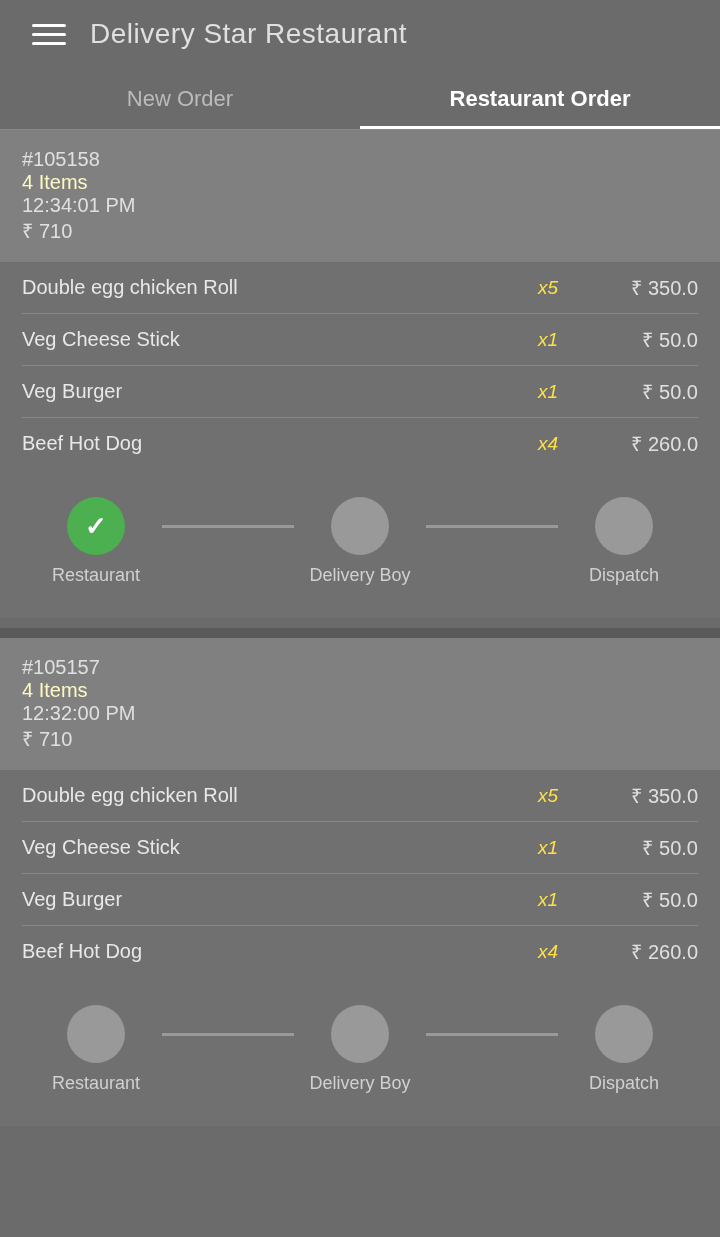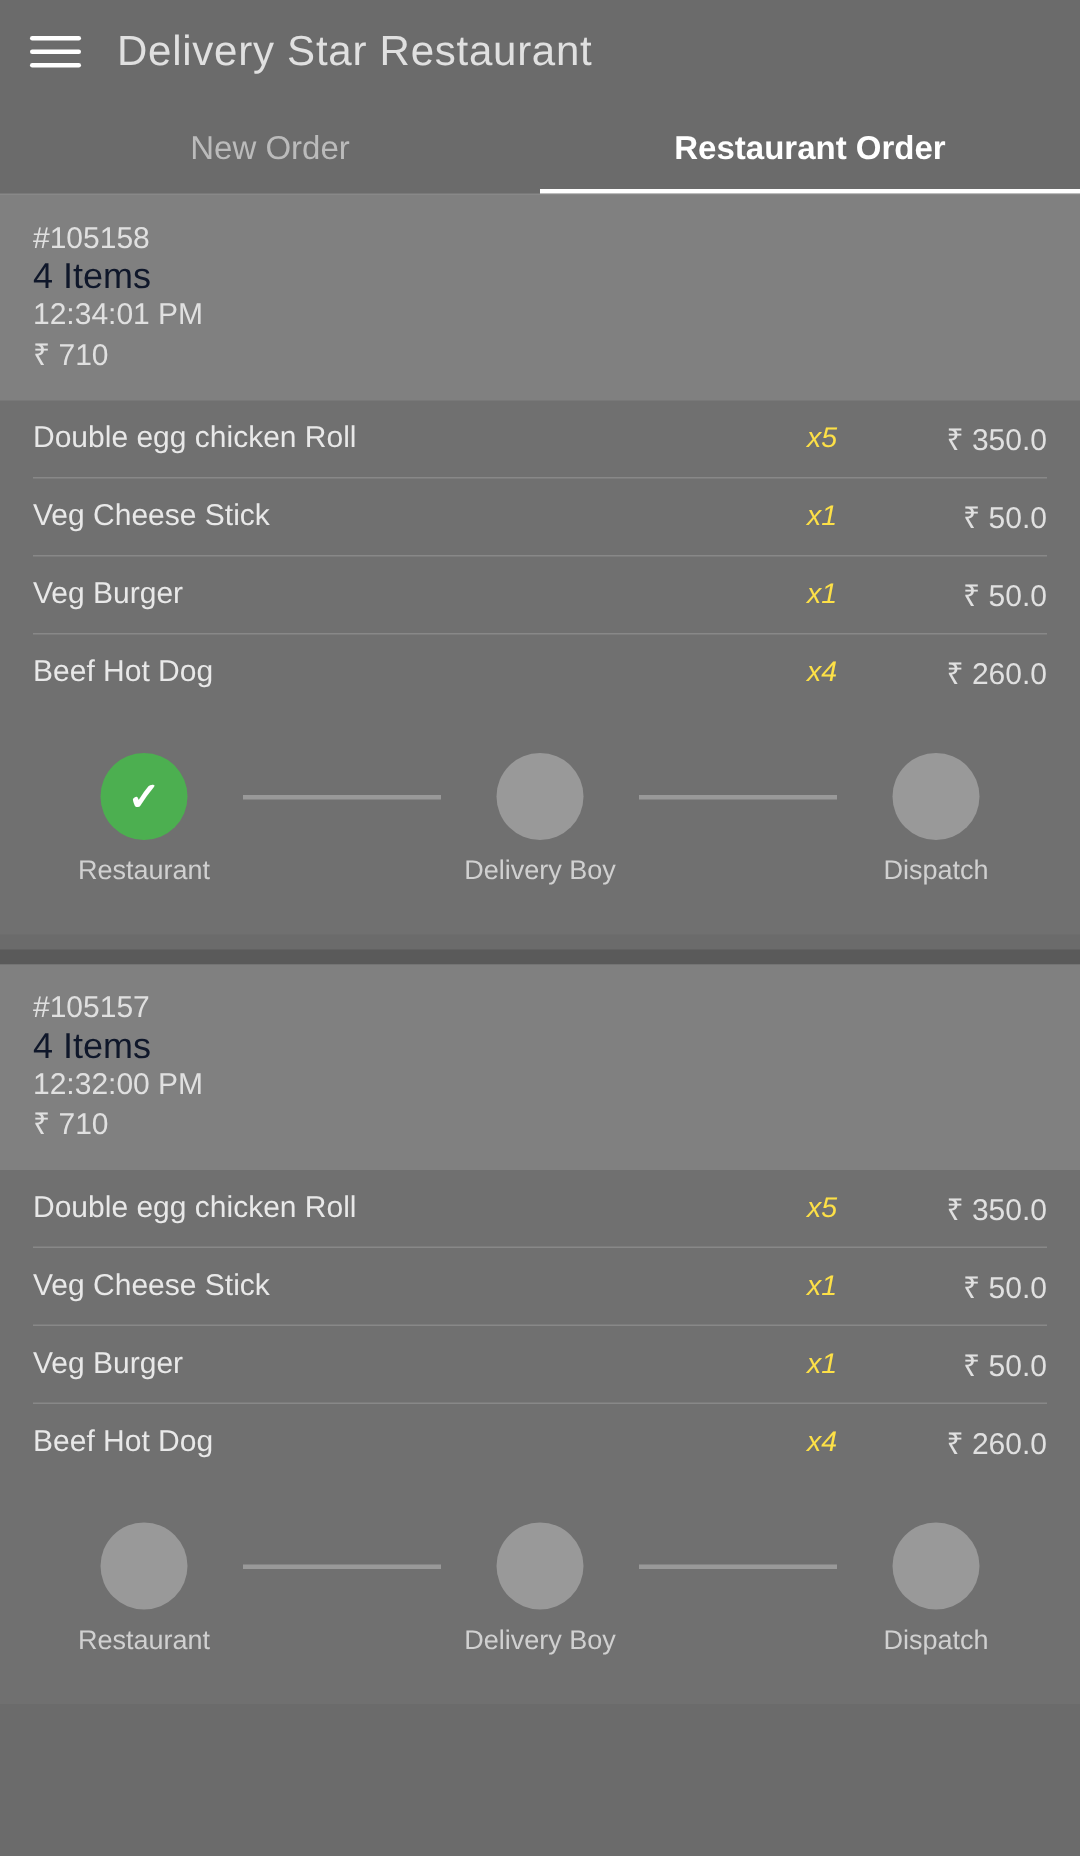--- a/index.html
+++ b/index.html
@@ -9,21 +9,21 @@
       background-color: #6b6b6b;
       font-family: 'Segoe UI', Arial, sans-serif;
       color: #fff;
       overflow-x: hidden;
     }
 
     
     .header {
       display: flex;
       align-items: center;
-      padding: 18px 20px;
+      padding: 18px 32px;
       background-color: #6b6b6b;
     }
     .menu-icon {
       display: flex;
       flex-direction: column;
       gap: 6px;
       cursor: pointer;
       margin-right: 24px;
     }
     .menu-icon span {
@@ -75,22 +75,22 @@
       padding: 18px 22px;
       background-color: #808080;
       flex-direction: column;
     }
     .order-header-id {
       font-size: 20px;
       font-weight: 500;
       color: #e0e0e0;
     }
     .order-header-items {
-      font-size: 24px;
-      color: #0f172a;
+      font-size: 20px;
+      color: #fef9c3;
     }
     .order-header-time {
       font-size: 20px;
       color: #e0e0e0;
     }
     .order-header-price {
       font-size: 20px;
       color: #e0e0e0;
     }
 

